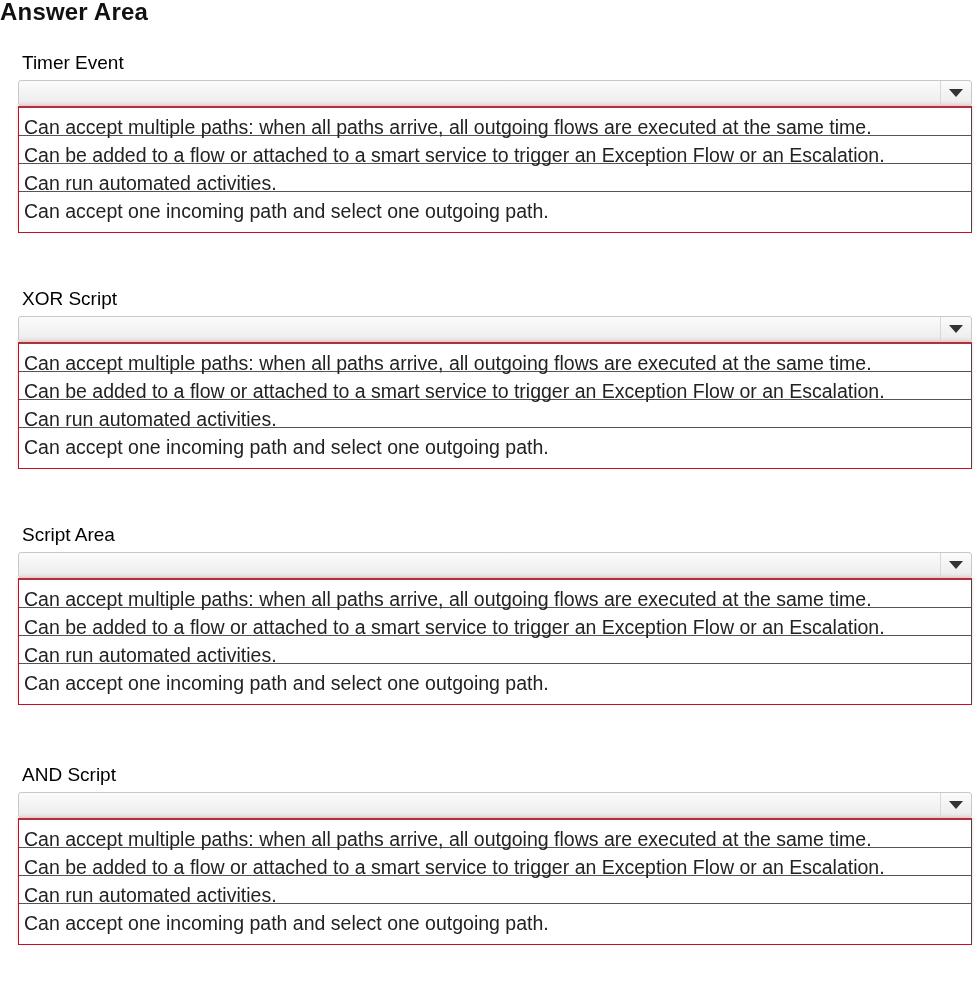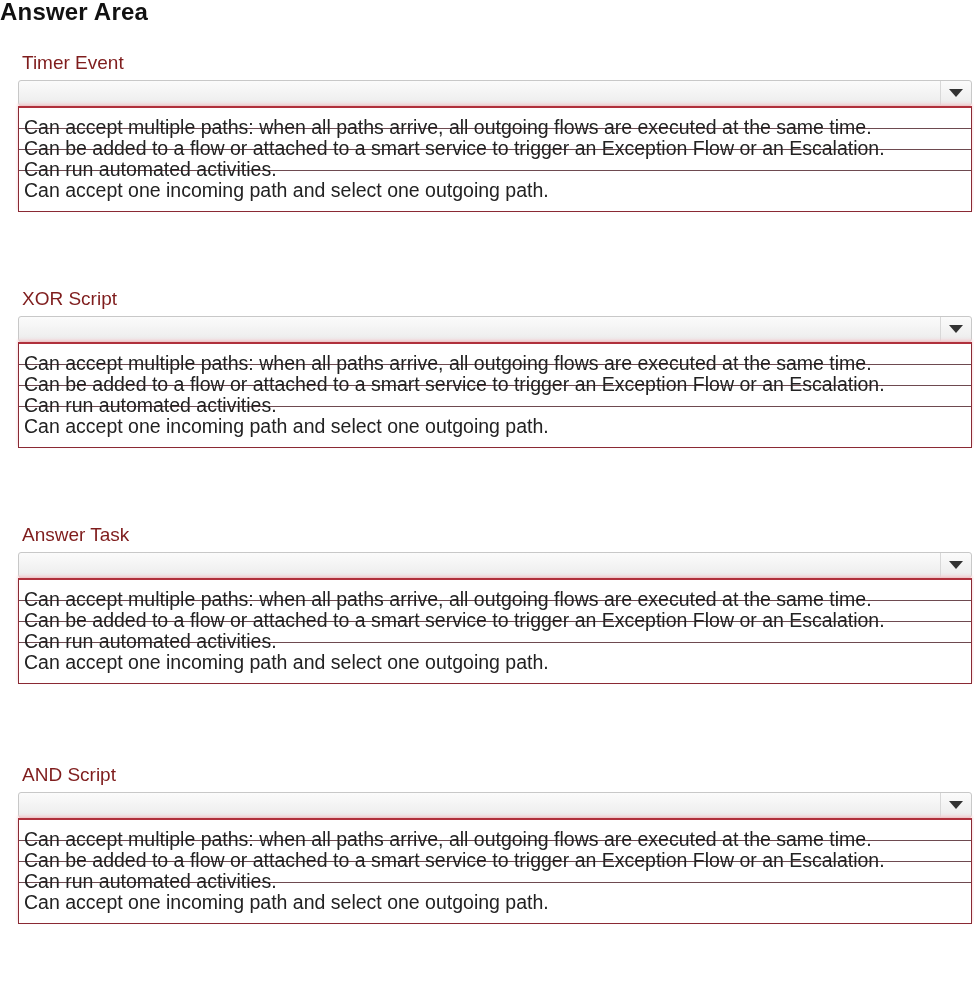--- a/index.html
+++ b/index.html
@@ -1,30 +1,30 @@
 <!DOCTYPE html>
 <html><head>
 <meta charset="utf-8">
 <style>
   html, body { margin: 0; padding: 0; background: #ffffff; }
   body { width: 974px; height: 984px; overflow: hidden; position: relative;
          font-family: "Liberation Sans", sans-serif; color: #222; }
   .heading { position: absolute; left: 0; top: -2px; font-weight: bold; font-size: 24px; color: #111; letter-spacing: 0.2px; }
   .section { position: absolute; left: 18px; width: 955px; }
-  .label { position: absolute; left: 4px; top: 0; font-size: 19px; color: #7f1d1d; }
+  .label { position: absolute; left: 4px; top: 0; font-size: 19px; color: #000000; }
   .select { position: absolute; left: 0; top: 28px; width: 954px; height: 26px;
             border: 1px solid #c8c8c8; border-radius: 3px; box-sizing: border-box;
             background: linear-gradient(#fbfbfb, #ececec); }
   .select .arrow { position: absolute; right: 0; top: 0; width: 30px; height: 24px;
                    border-left: 1px solid #d8d8d8; display: flex; align-items: center; justify-content: center; }
   .select .arrow span { width: 0; height: 0; border-left: 7px solid transparent; border-right: 7px solid transparent;
                         border-top: 8px solid #333; }
   .options { position: absolute; left: 0; top: 54px; width: 954px; box-sizing: border-box;
              border: 1px solid #8a2a34; border-top: 2px solid #b0303c; box-shadow: 0 -2px 3px #f3c9cc; }
-  .opt { height: 21px; box-sizing: border-box; border-bottom: 1px solid #6e4a50; padding-left: 5px;
+  .opt { height: 28px; box-sizing: border-box; border-bottom: 1px solid #6e4a50; padding-left: 5px;
          font-size: 19.5px; line-height: 38px; white-space: nowrap; color: #222; background: #fff; }
   .opt:last-child { border-bottom: none; height: 40px; }
 </style>
 </head>
 <body>
 
 <div class="heading">Answer Area</div>
 
 <div class="section" style="top:52px">
   <div class="label">Timer Event</div>
@@ -52,21 +52,21 @@
   </div>
   <div class="options">
     <div class="opt">Can accept multiple paths: when all paths arrive, all outgoing flows are executed at the same time.</div>
     <div class="opt">Can be added to a flow or attached to a smart service to trigger an Exception Flow or an Escalation.</div>
     <div class="opt">Can run automated activities.</div>
     <div class="opt">Can accept one incoming path and select one outgoing path.</div>
   </div>
 </div>
 
 <div class="section" style="top:524px">
-  <div class="label">Answer Task</div>
+  <div class="label">Script Area</div>
   <div class="select">
     <span></span>
     <div class="arrow">
         <span></span>
       </div>
   </div>
   <div class="options">
     <div class="opt">Can accept multiple paths: when all paths arrive, all outgoing flows are executed at the same time.</div>
     <div class="opt">Can be added to a flow or attached to a smart service to trigger an Exception Flow or an Escalation.</div>
     <div class="opt">Can run automated activities.</div>

